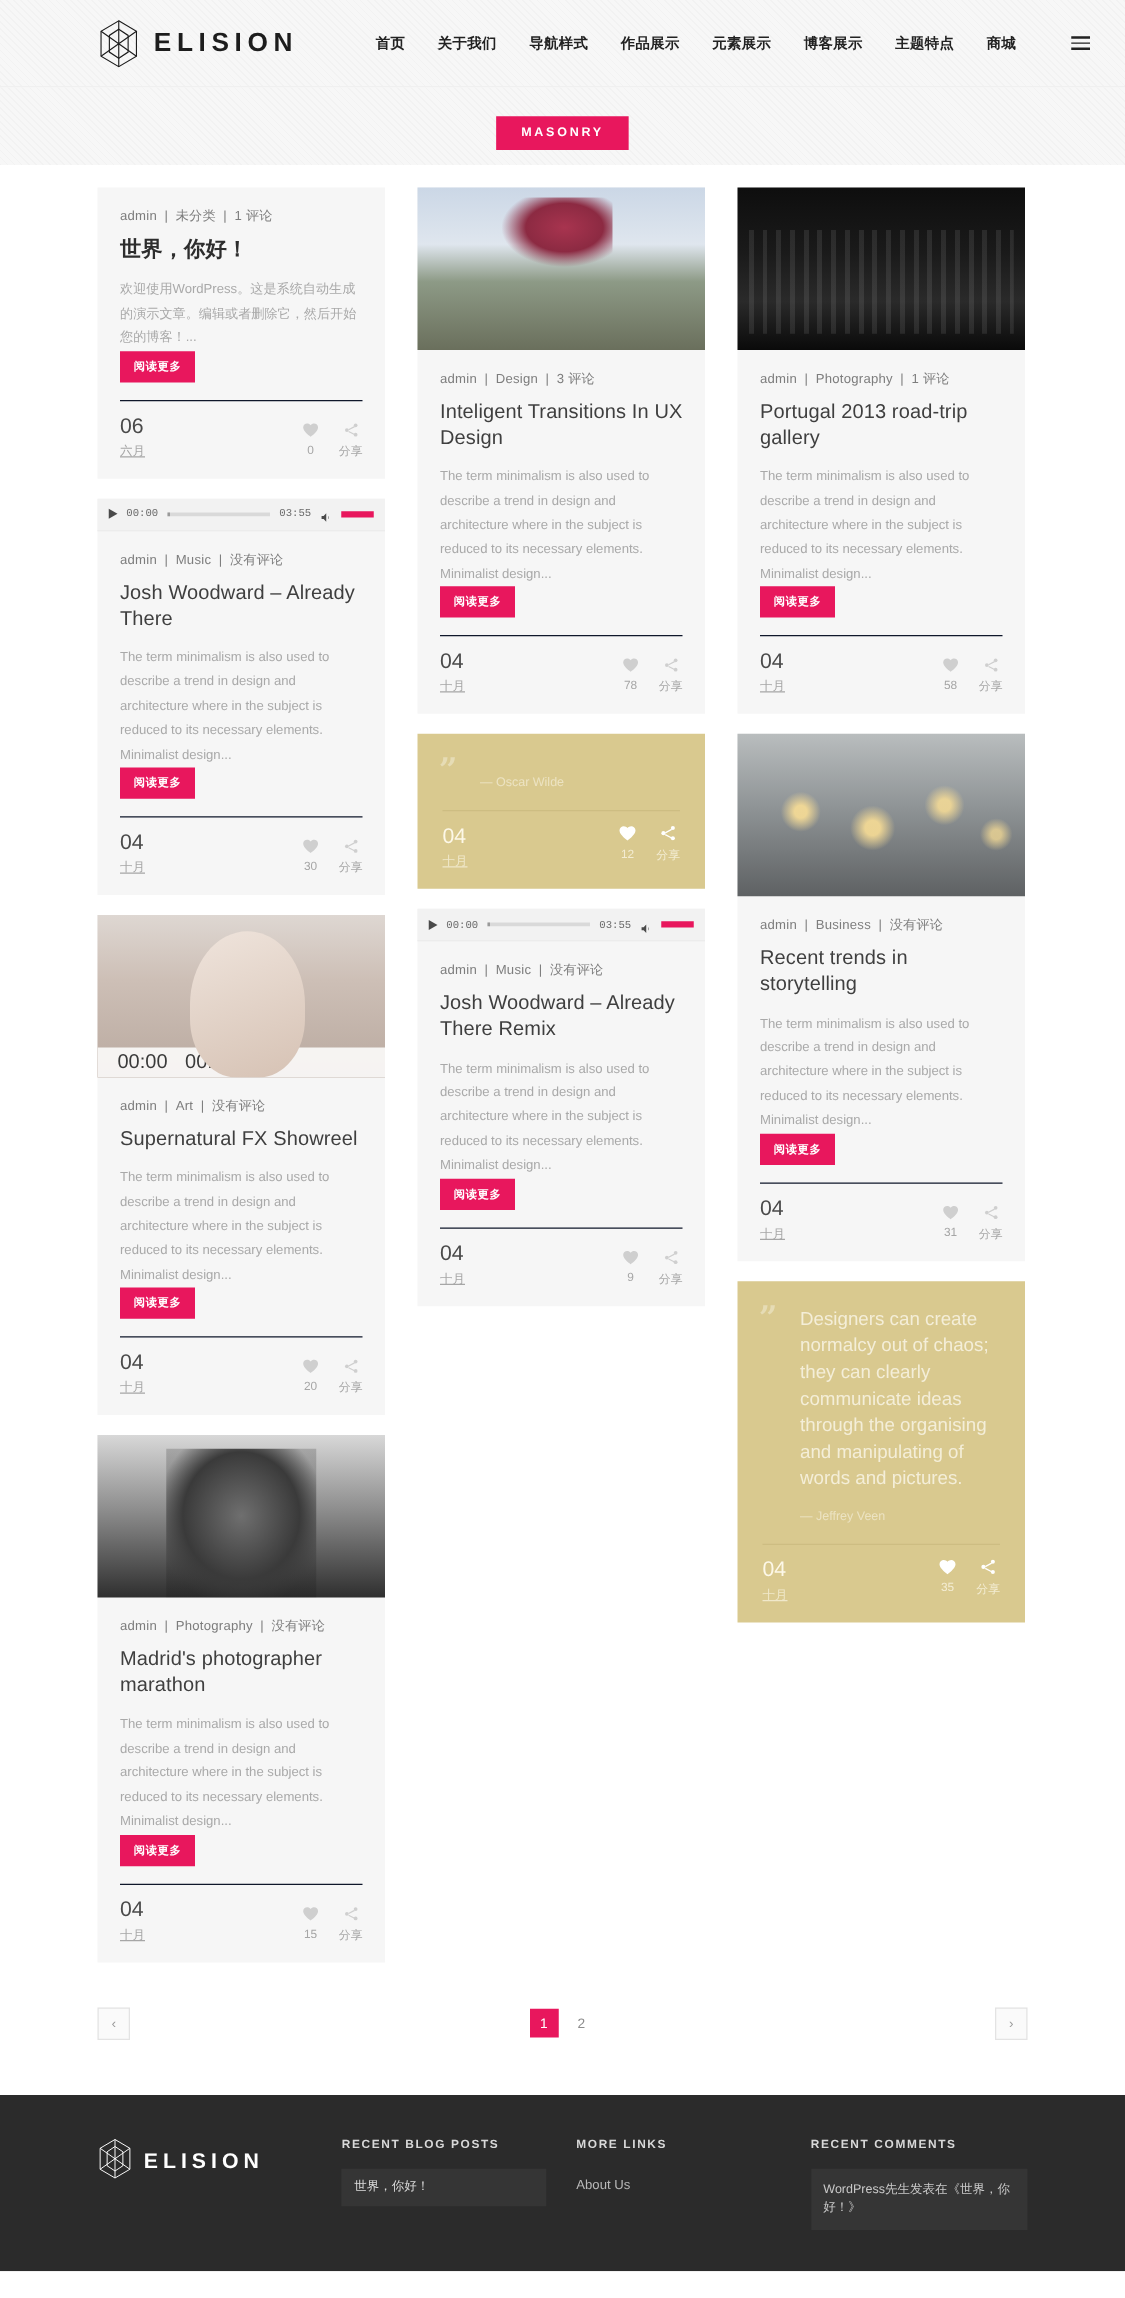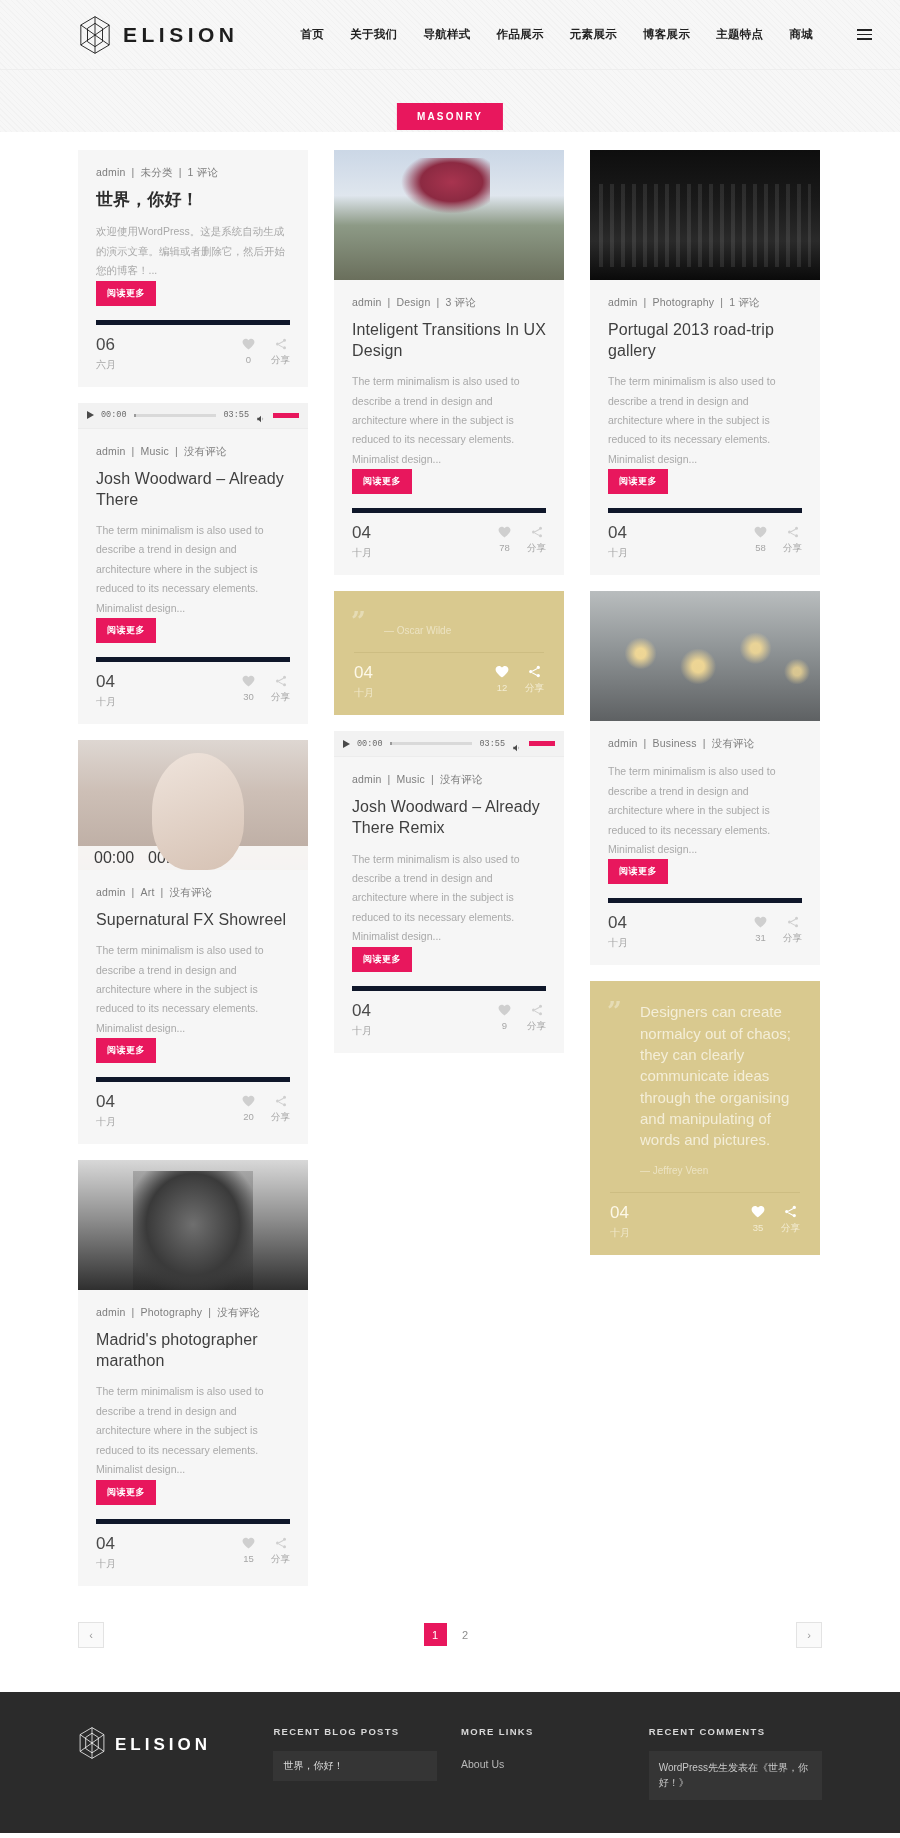--- a/index.html
+++ b/index.html
@@ -41,21 +41,21 @@
   .burger i { display: block; height: 1.6px; background: #222; margin: 3px 0; }
 
   
   .title-zone {
     background: #f7f7f7;
     background-image:
       repeating-linear-gradient(45deg, rgba(0,0,0,0.018) 0 1px, transparent 1px 4px);
     height: 62px; position: relative;
   }
   .title-pill {
-    position: absolute; left: 50%; transform: translateX(-50%); top: 33px;
+    position: absolute; left: 50%; transform: translateX(-50%); top: 23px;
     background: #e8175d; color: #fff; font-size: 10px; font-weight: 700;
     letter-spacing: 2.2px; padding: 8px 20px;
   }
 
   
   .masonry {
     padding: 18px 78px 0 78px;
     display: flex; gap: 26px; align-items: flex-start;
     background: #fff;
   }
@@ -74,25 +74,25 @@
   .card-title.cn { font-size: 17px; font-weight: 700; color: #2d2d2d; }
   .card-excerpt {
     font-size: 10.5px; line-height: 1.85; color: #a9a9a9; margin-top: 11px;
   }
   .readmore {
     display: inline-block; background: #e8175d; color: #fff; font-size: 9px;
     font-weight: 700; padding: 6px 11px; cursor: pointer;
     letter-spacing: .5px;
   }
   .card-foot {
-    margin: 14px 18px 0 18px; border-top: 5px solid #0f172a;
-    padding: 11px 0 15px 0; display: flex; align-items: flex-start;
+    margin: 14px 18px 0 18px; border-top: 1px solid #0f172a;
+    padding: 11px 0 15px 0; display: flex; align-items: flex-end;
   }
   .foot-date .d { font-size: 17px; color: #4a4a4a; line-height: 1; font-weight: 400; }
-  .foot-date .m { font-size: 10px; color: #a6a6a6; margin-top: 5px; }
+  .foot-date .m { font-size: 10px; color: #a6a6a6; margin-top: 5px; text-decoration: underline; }
   .foot-actions { margin-left: auto; display: flex; gap: 16px; text-align: center; }
   .act .ico { display: block; height: 13px; }
   .act .lbl { font-size: 9.5px; color: #a6a6a6; margin-top: 5px; display: block; }
   svg.heart, svg.share { fill: #cfcfcf; }
 
   
   .player {
     height: 26px; background: #f2f2f2; display: flex; align-items: center;
     gap: 7px; padding: 0 9px; border-bottom: 1px solid #ececec;
   }
@@ -542,20 +542,21 @@
           </div>
         </div>
       </div>
 
       <div class="card">
         <div class="card-media img-bulbs"></div>
         <div class="card-body">
           <div class="meta-top">
             <span>admin</span><span class="meta-sep">|</span><span>Business</span><span class="meta-sep">|</span><span>没有评论</span>
           </div>
+          <div class="card-title">Recent trends in storytelling</div>
           <div class="card-excerpt">The term minimalism is also used to describe a trend in design and architecture where in the subject is reduced to its necessary elements. Minimalist design...</div>
           <div class="readmore">阅读更多</div>
         </div>
         <div class="card-foot">
           <div class="foot-date">
             <div class="d">04</div>
             <div class="m">十月</div>
           </div>
           <div class="foot-actions">
             <span class="act">

